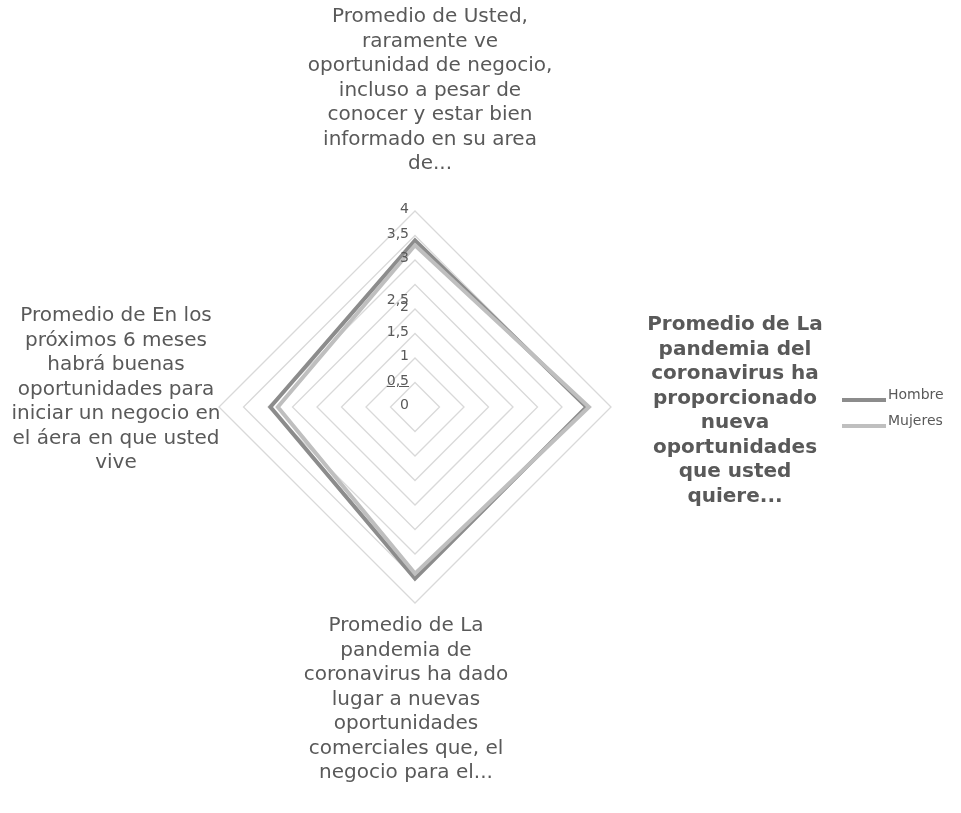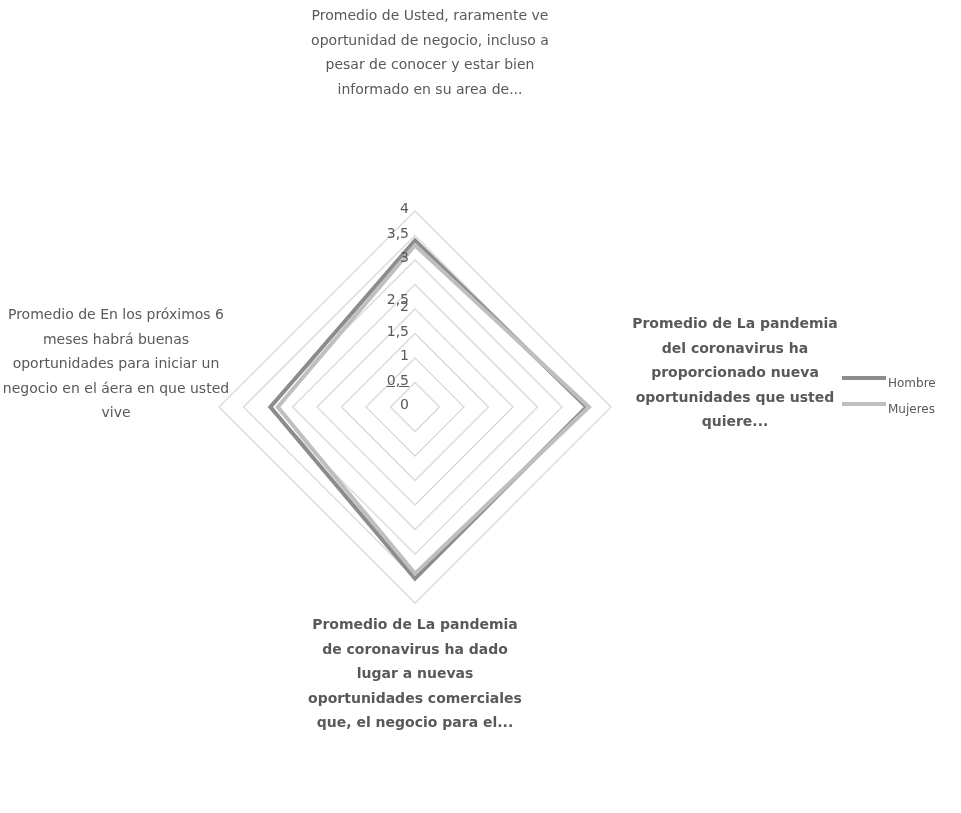--- a/index.html
+++ b/index.html
@@ -1,26 +1,26 @@
 <!DOCTYPE html>
 <html><head>
   <meta charset="utf-8">
   <style>
     html, body { margin: 0; padding: 0; background: #ffffff; }
     body { width: 961px; height: 813px; position: relative; overflow: hidden;
            font-family: "DejaVu Sans", "Liberation Sans", sans-serif; color: #595959; }
-    .cat-label { position: absolute; text-align: center; font-size: 14px; line-height: 24.5px; color: #595959; }
+    .cat-label { position: absolute; text-align: center; font-size: 20px; line-height: 24.5px; color: #595959; }
     #lbl-top { left: 300px; top: 3px; width: 260px; }
     #lbl-right { left: 630px; top: 311px; width: 210px; font-weight: bold; }
-    #lbl-bottom { left: 305px; top: 612px; width: 220px; font-weight: bold; }
+    #lbl-bottom { left: 296px; top: 612px; width: 220px; }
     #lbl-left { left: 0px; top: 302px; width: 232px; }
     .tick { position: absolute; font-size: 14px; color: #595959; text-align: right; width: 30px; }
     svg#radar { position: absolute; left: 0; top: 0; }
     .legend { position: absolute; left: 842px; top: 376px; }
-    .legend-item { display: flex; align-items: flex-start; height: 26px; font-size: 12px; color: #595959; }
+    .legend-item { display: flex; align-items: flex-end; height: 26px; font-size: 14px; color: #595959; }
     .legend-swatch { width: 44px; height: 4px; margin-right: 2px; }
   </style>
 </head>
 <body>
 
 <svg id="radar" width="961" height="813" viewBox="0 0 961 813">
   <g id="grid-rings">
       <polygon points="415,382.5 439.5,407 415,431.5 390.5,407" fill="none" stroke="#d9d9d9" stroke-width="1.3"></polygon>
       <polygon points="415,358 464,407 415,456 366,407" fill="none" stroke="#d9d9d9" stroke-width="1.3"></polygon>
       <polygon points="415,333.5 488.5,407 415,480.5 341.5,407" fill="none" stroke="#d9d9d9" stroke-width="1.3"></polygon>

